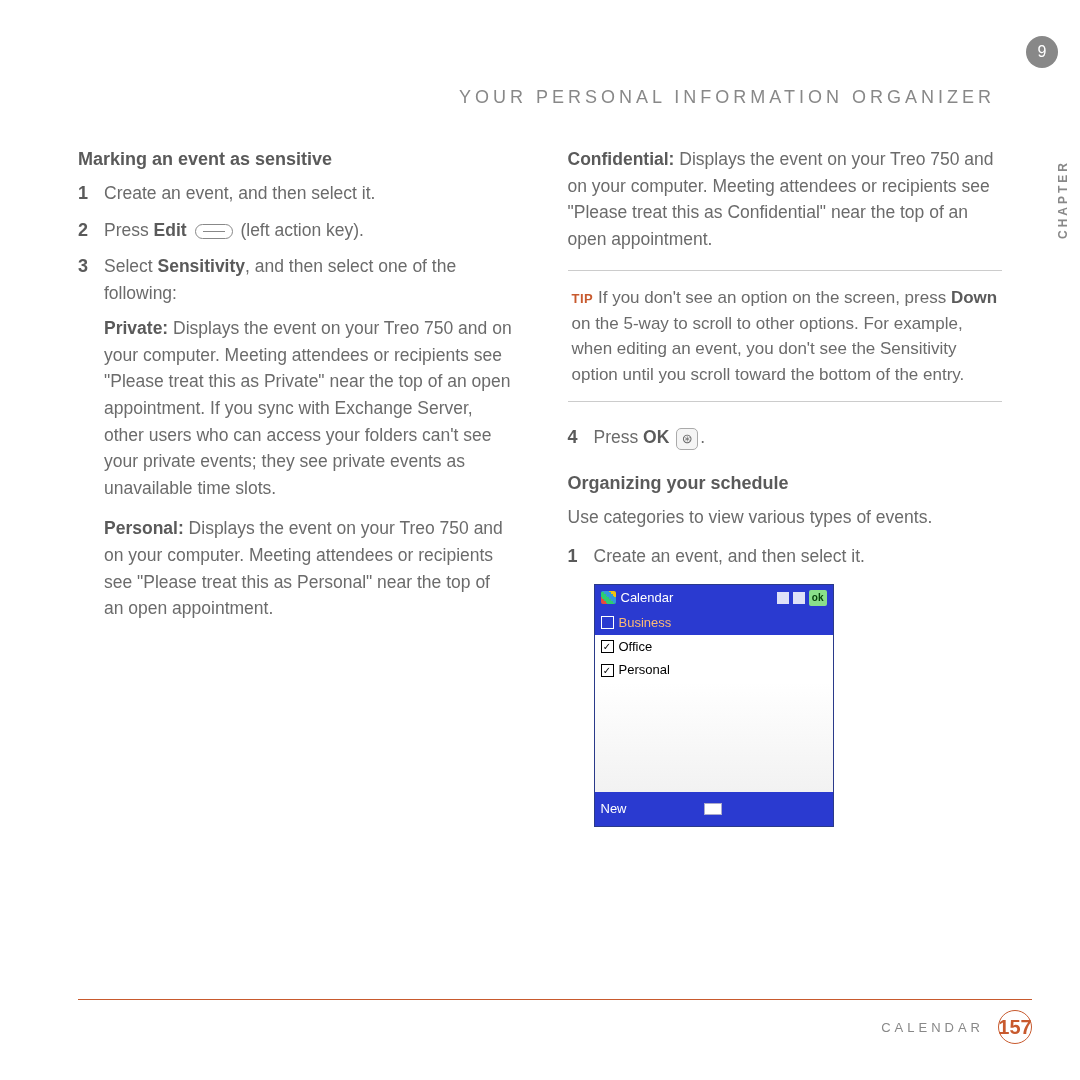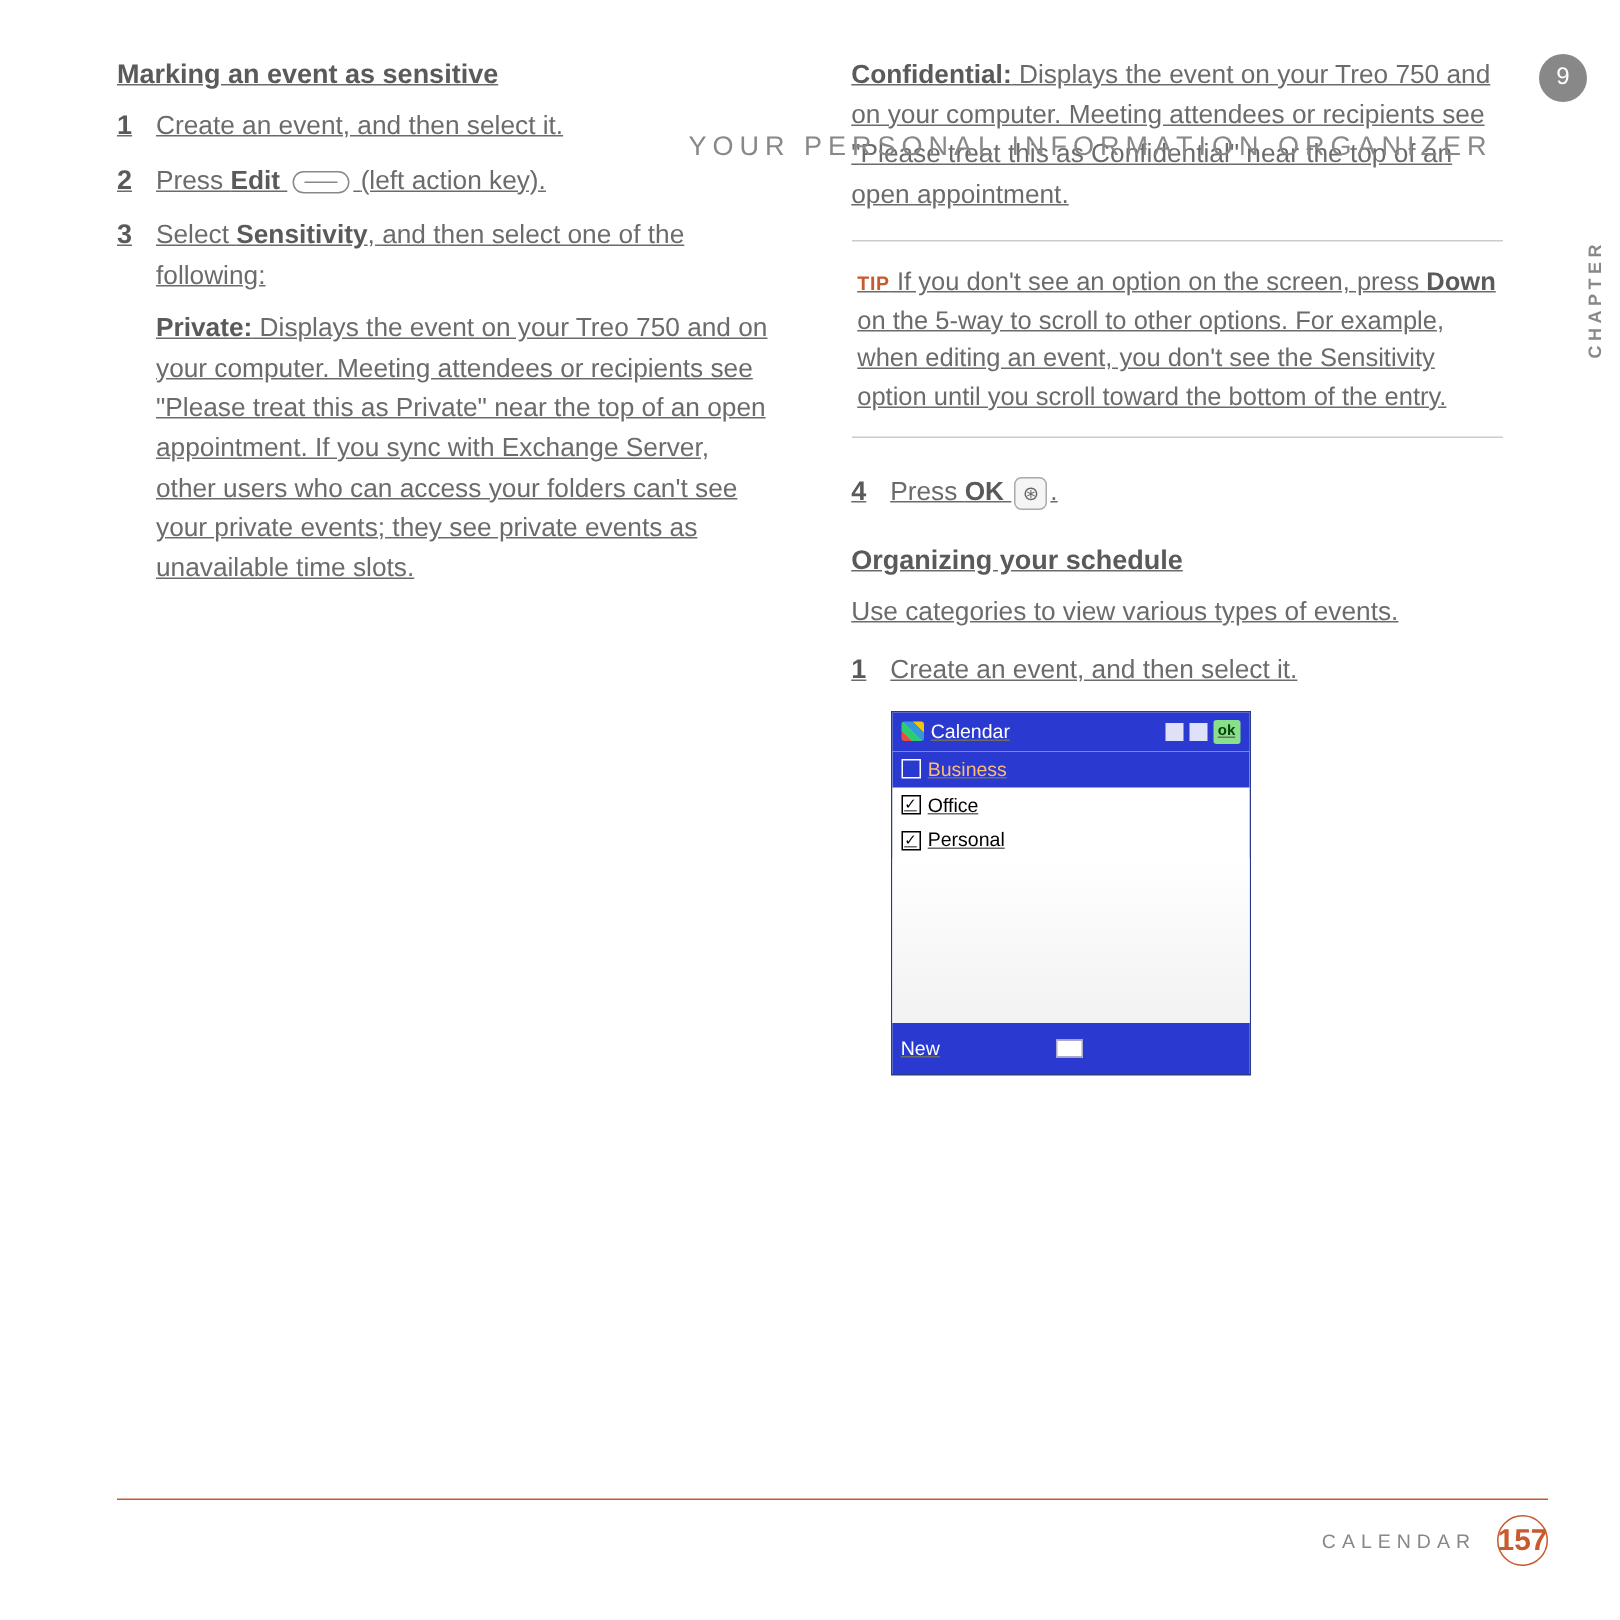--- a/index.html
+++ b/index.html
@@ -42,21 +42,21 @@
       font-size: 12px;
       letter-spacing: 3px;
       color: #888;
       transform: rotate(-90deg);
       transform-origin: right top;
       font-weight: bold;
     }
     .content {
       display: flex;
       gap: 55px;
-      text-decoration: underline;
+      margin-top: 110px;
     }
     .column {
       flex: 1;
       font-size: 17.5px;
       line-height: 1.52;
     }
     .section-title {
       font-weight: bold;
       color: #5a5a5a;
       margin-bottom: 7px;
@@ -211,20 +211,23 @@
         <span class="step-text">
           <span>Select </span><span class="bold">Sensitivity</span><span>, and then select one of the following:</span>
         </span>
       </li>
     </ul>
 
     <div class="indent-block">
       <span class="bold">Private:</span><span> Displays the event on your Treo 750 and on your computer. Meeting attendees or recipients see "Please treat this as Private" near the top of an open appointment. If you sync with Exchange Server, other users who can access your folders can't see your private events; they see private events as unavailable time slots.</span>
     </div>
 
+    <div class="indent-block">
+      <span class="bold">Personal:</span><span> Displays the event on your Treo 750 and on your computer. Meeting attendees or recipients see "Please treat this as Personal" near the top of an open appointment.</span>
+    </div>
   </div>
 
   <div class="column">
     <div class="indent-block" style="margin-left:0;">
       <span class="bold">Confidential:</span><span> Displays the event on your Treo 750 and on your computer. Meeting attendees or recipients see "Please treat this as Confidential" near the top of an open appointment.</span>
     </div>
 
     <div class="tip-box">
       <span class="tip-label">TIP</span>
       <span>If you don't see an option on the screen, press </span><span class="bold">Down</span><span> on the 5-way to scroll to other options. For example, when editing an event, you don't see the Sensitivity option until you scroll toward the bottom of the entry.</span>

